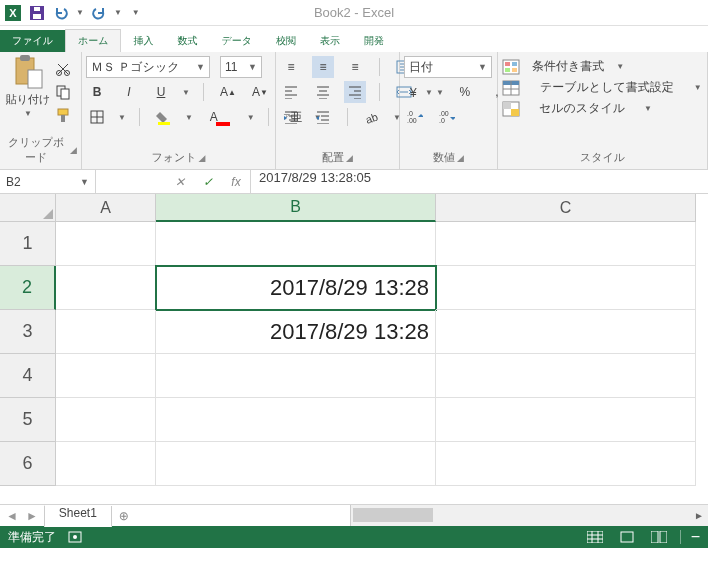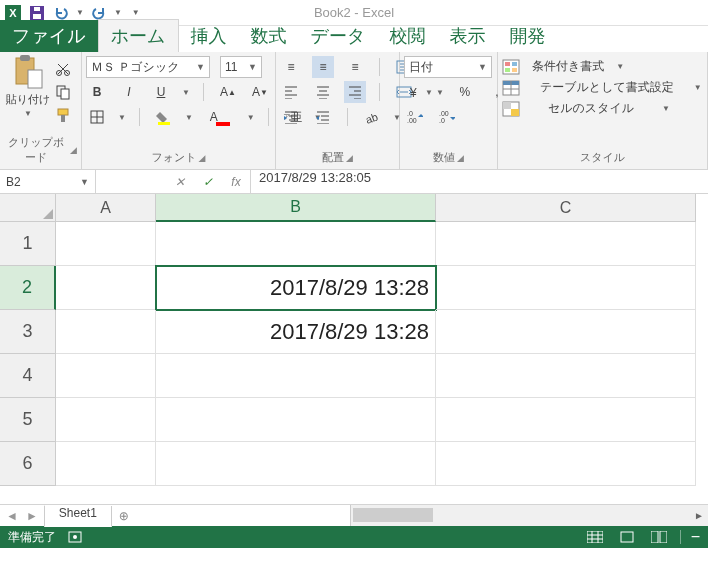--- a/index.html
+++ b/index.html
@@ -6,21 +6,21 @@
   body { width: 708px; height: 564px; background: #fff; overflow: hidden; font-size: 12px; color: #444; }
 
   
   .titlebar { height: 26px; background: #fff; display: flex; align-items: center; padding: 0 4px; border-bottom: 1px solid #e0e0e0; position: relative; }
   .titlebar .qat { display: flex; align-items: center; gap: 6px; }
   .titlebar .qat .ico { width: 18px; height: 18px; display: flex; align-items: center; justify-content: center; }
   .titlebar .title { position: absolute; left: 50%; transform: translateX(-50%); color: #999; font-size: 13px; }
 
   
   .tabs { height: 26px; background: #fff; display: flex; align-items: flex-end; position: relative; }
-  .tab { padding: 4px 12px; font-size: 18px; color: #217346; cursor: pointer; text-align: center; }
+  .tab { padding: 4px 12px; font-size: 10px; color: #217346; cursor: pointer; text-align: center; }
   .tab.file { background: #217346; color: #fff; }
   .tab.active { background: #f3f3f3; border-top: 1px solid #d4d4d4; border-left: 1px solid #d4d4d4; border-right: 1px solid #d4d4d4; }
 
   
   .ribbon { height: 118px; background: #f3f3f3; border-bottom: 1px solid #d4d4d4; display: flex; }
   .group { border-right: 1px solid #d4d4d4; display: flex; flex-direction: column; justify-content: space-between; padding: 2px 4px 0 4px; }
   .group-label { font-size: 11px; color: #666; text-align: center; padding: 2px 0 4px 0; display: flex; align-items: center; justify-content: center; gap: 2px; }
   .group-label .launcher { font-size: 9px; color: #888; }
   .group-body { flex: 1; display: flex; align-items: flex-start; }
   .big-btn { display: flex; flex-direction: column; align-items: center; justify-content: center; width: 48px; gap: 2px; font-size: 11px; color: #444; }
@@ -345,21 +345,21 @@
           </svg>
         <span style="margin:0 10px">テーブルとして書式設定</span>
           <span style="font-size:8px;color:#666">▼</span>
       </div>
       <div class="row" style="cursor:pointer">
         <svg width="18" height="16">
             <rect x="1" y="1" width="16" height="14" fill="#fff" stroke="#888"></rect>
             <rect x="1" y="1" width="8" height="7" fill="#d0d0d0"></rect>
             <rect x="9" y="8" width="8" height="7" fill="#f4c94a"></rect>
           </svg>
-        <span style="margin:0 18px">セルのスタイル</span>
+        <span style="margin:0 9px">セルのスタイル</span>
           <span style="font-size:8px;color:#666">▼</span>
       </div>
     </div>
     <div class="group-label">
         <span>スタイル</span>
       </div>
   </div>
 
 </div>
 

